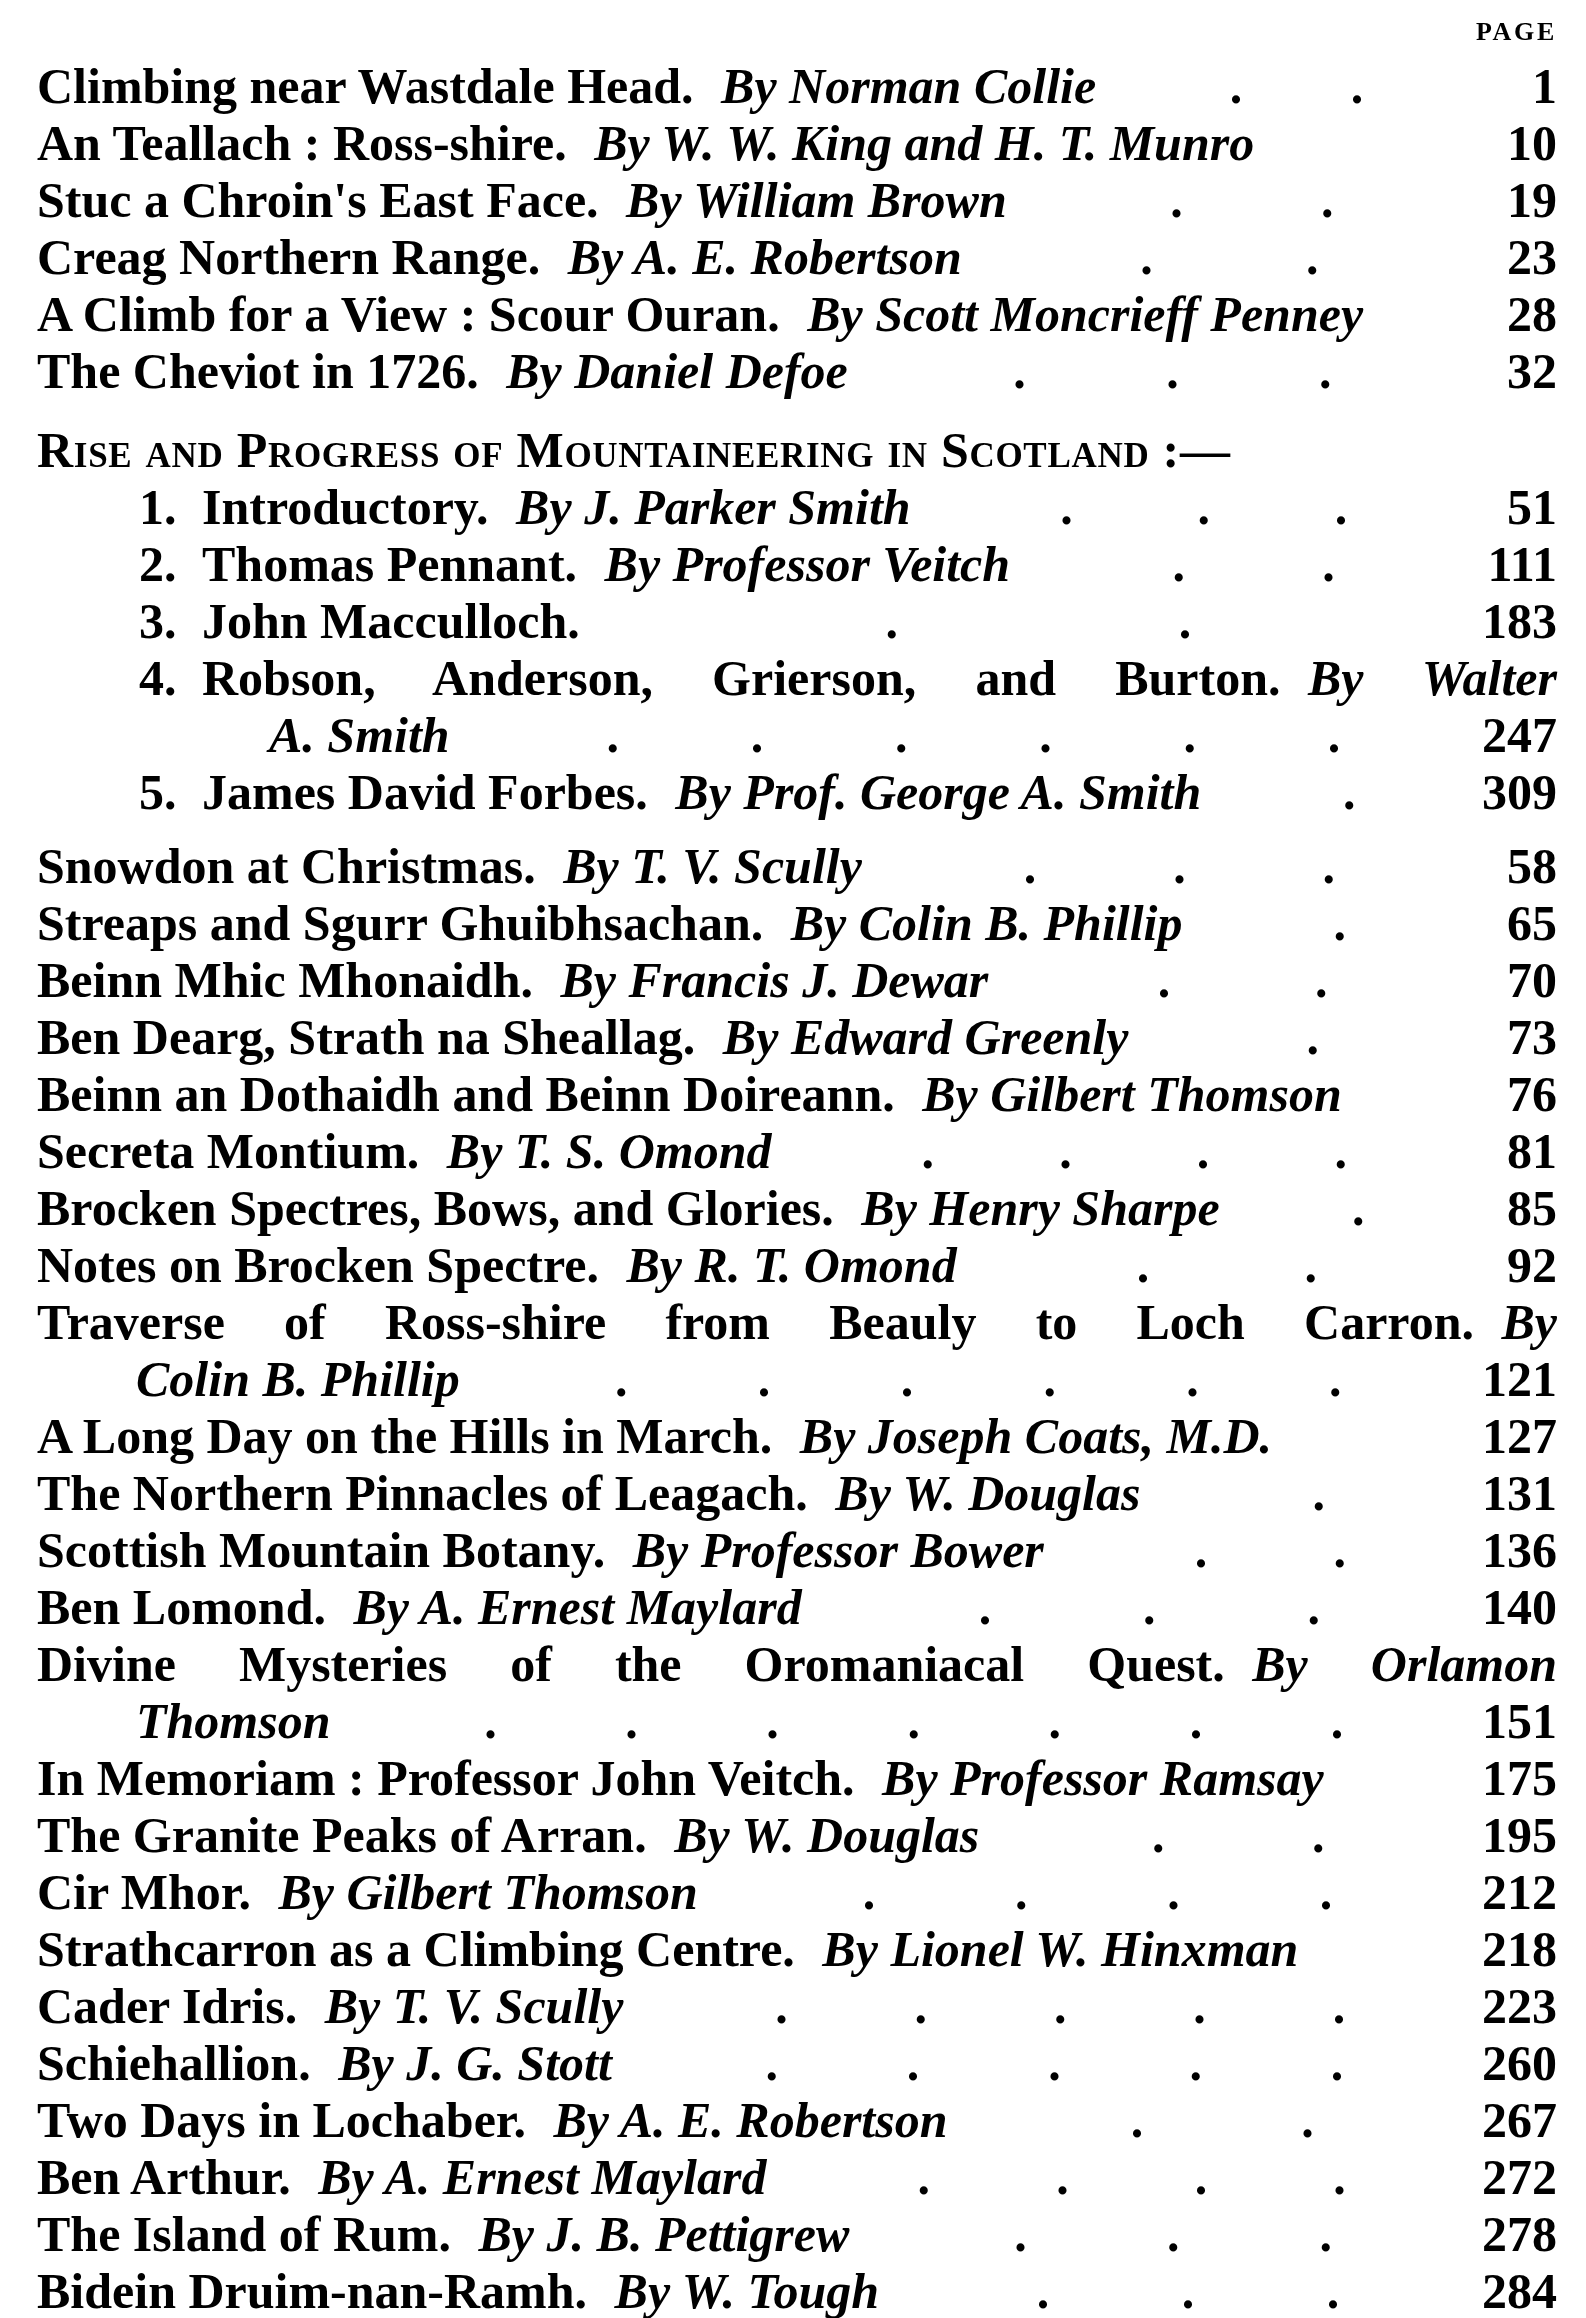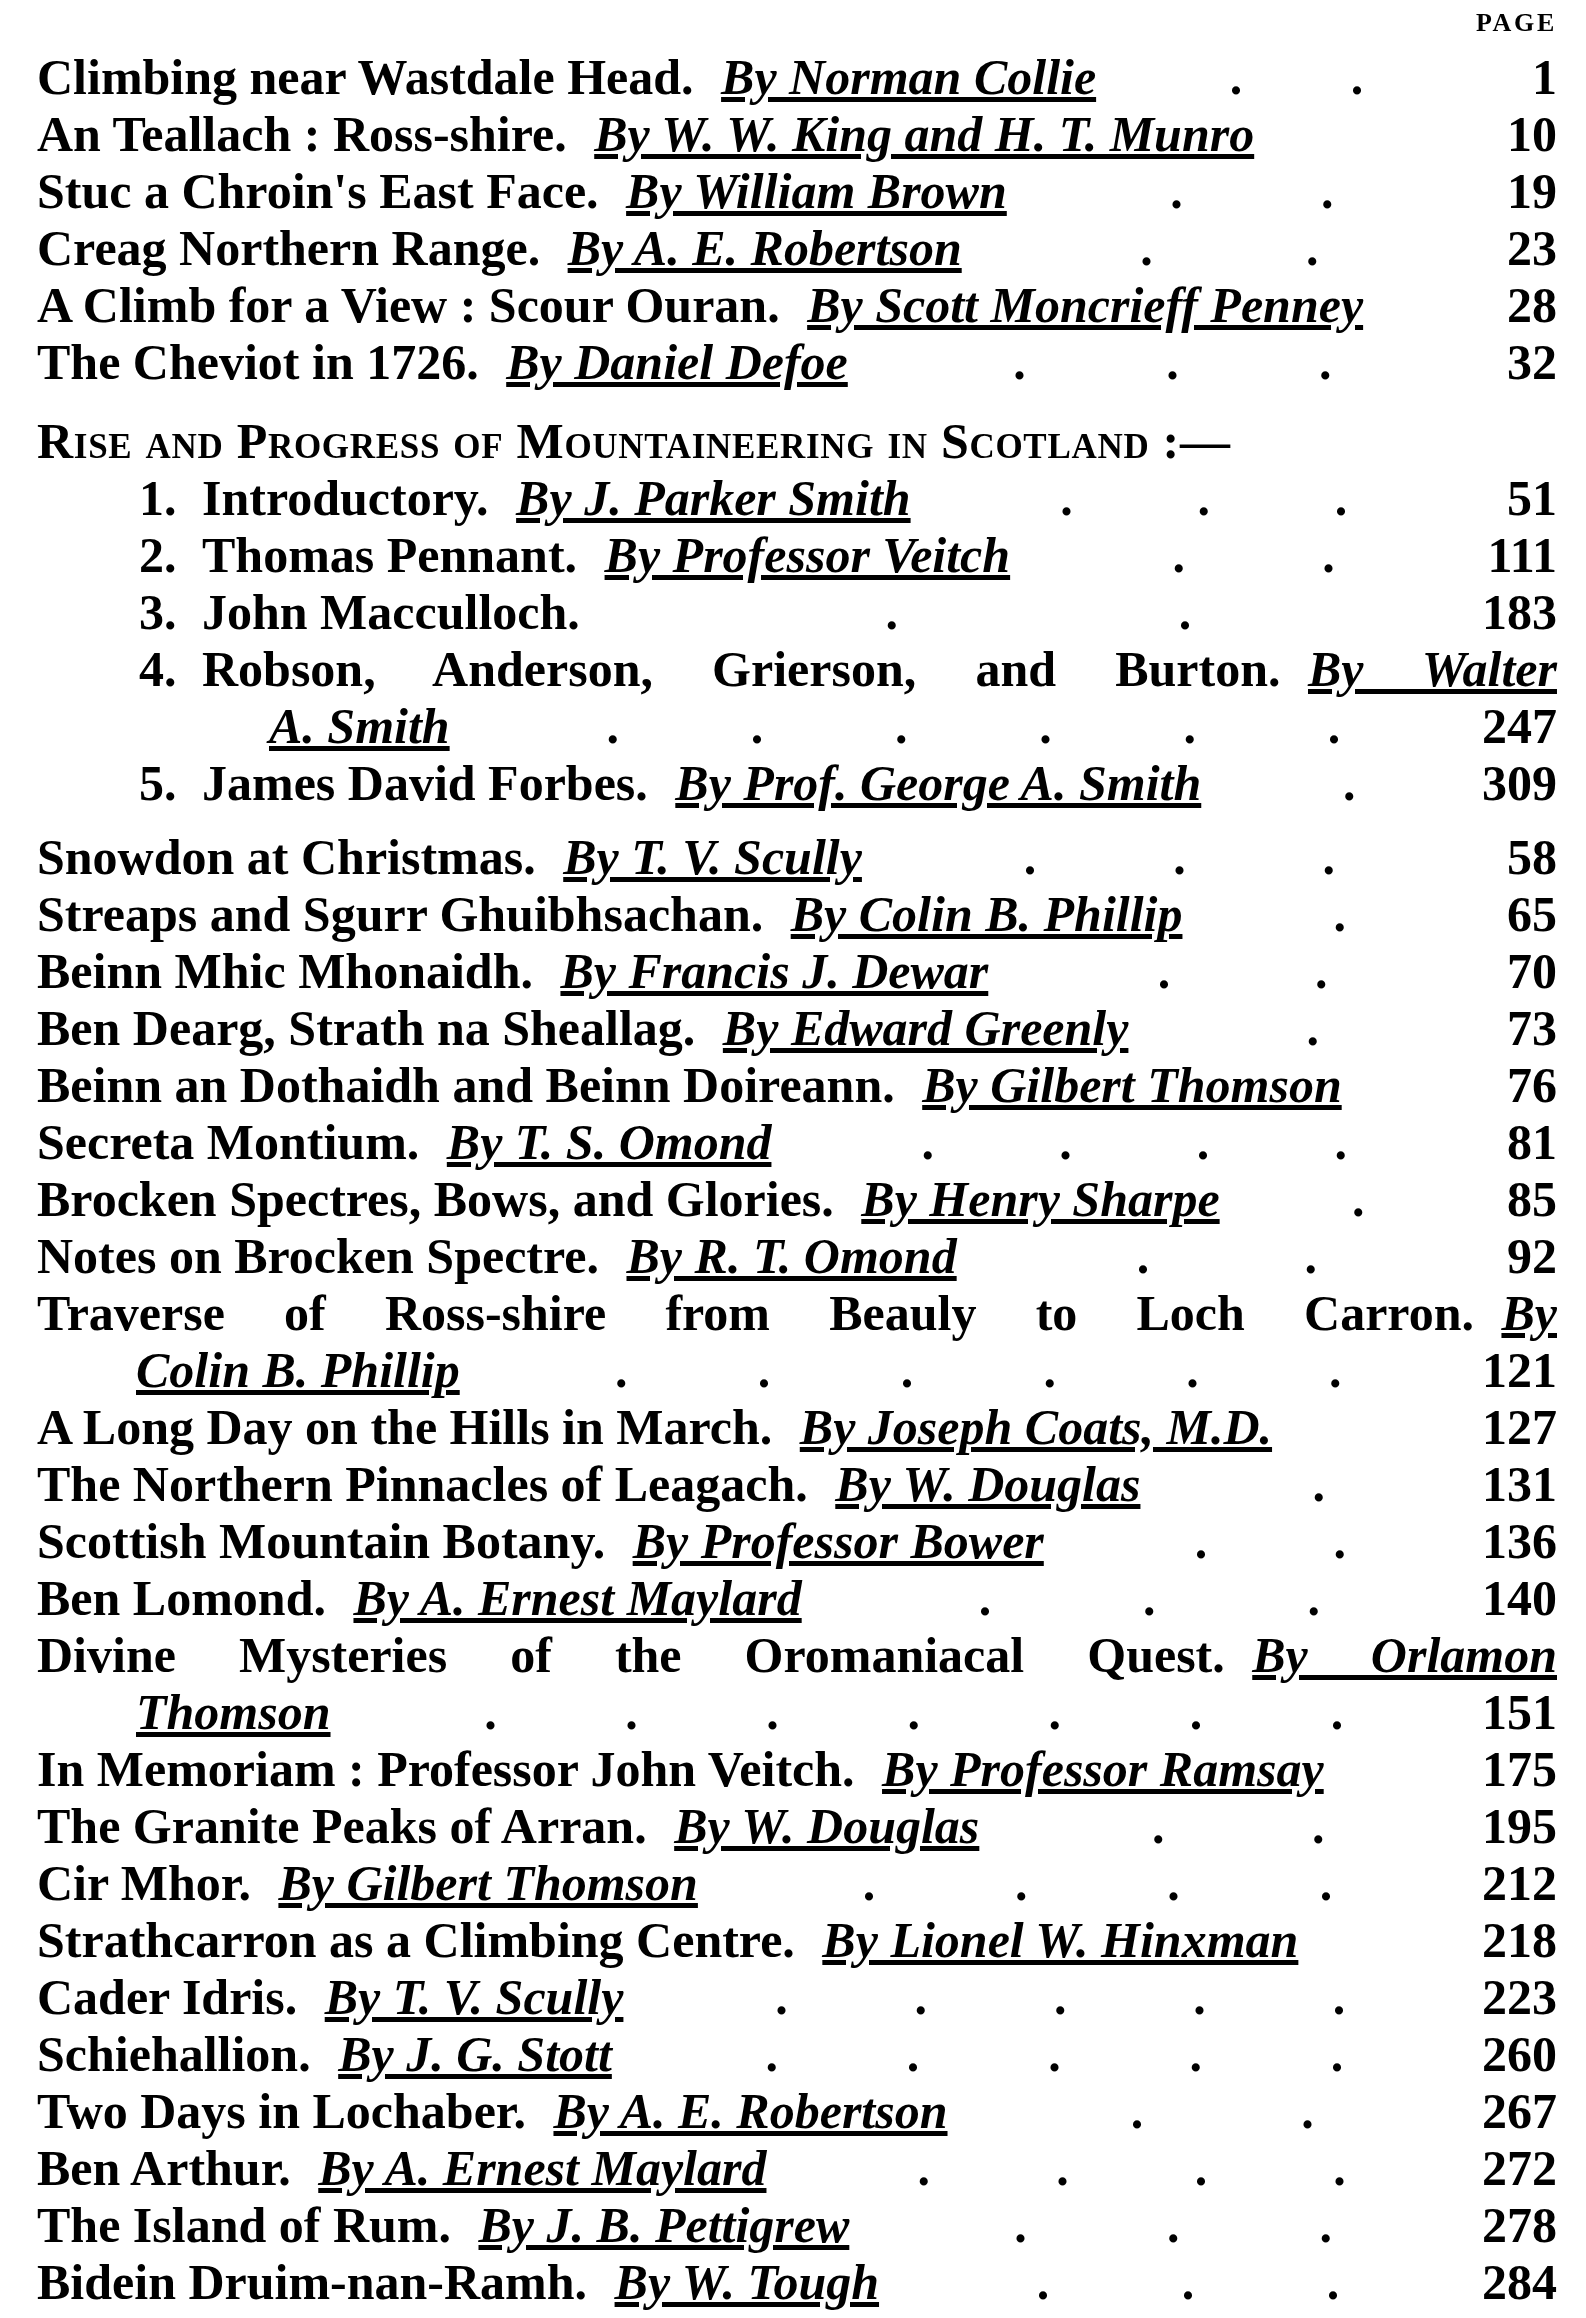--- a/index.html
+++ b/index.html
@@ -7,21 +7,21 @@
     padding: 0;
     background: #ffffff;
     width: 1586px;
     height: 2319px;
     overflow: hidden;
   }
   .page {
     box-sizing: border-box;
     width: 1586px;
     height: 1700px;
-    padding: 6px 29px 0 37px;
+    padding: 15px 29px 0 37px;
     font-family: "Liberation Serif", "DejaVu Serif", serif;
     color: #000000;
     font-weight: 700;
   }
   .page-label {
     text-align: right;
     font-size: 26px;
     letter-spacing: 2.7px;
     font-weight: 700;
     height: 33px;
@@ -48,21 +48,20 @@
   .row.cont-main { padding-left: 99px; }
   .num {
     flex: none;
     display: inline-block;
     width: 63px;
   }
   .title {}
   .author {
     font-style: italic;
     margin-left: 0.55em;
-    text-decoration: underline;
   }
   .author.solo { margin-left: 0; }
   .dots {
     flex: 1 1 0;
     min-width: 0;
     display: flex;
     justify-content: space-evenly;
     align-items: baseline;
     overflow: hidden;
     margin-left: 0.5em;

